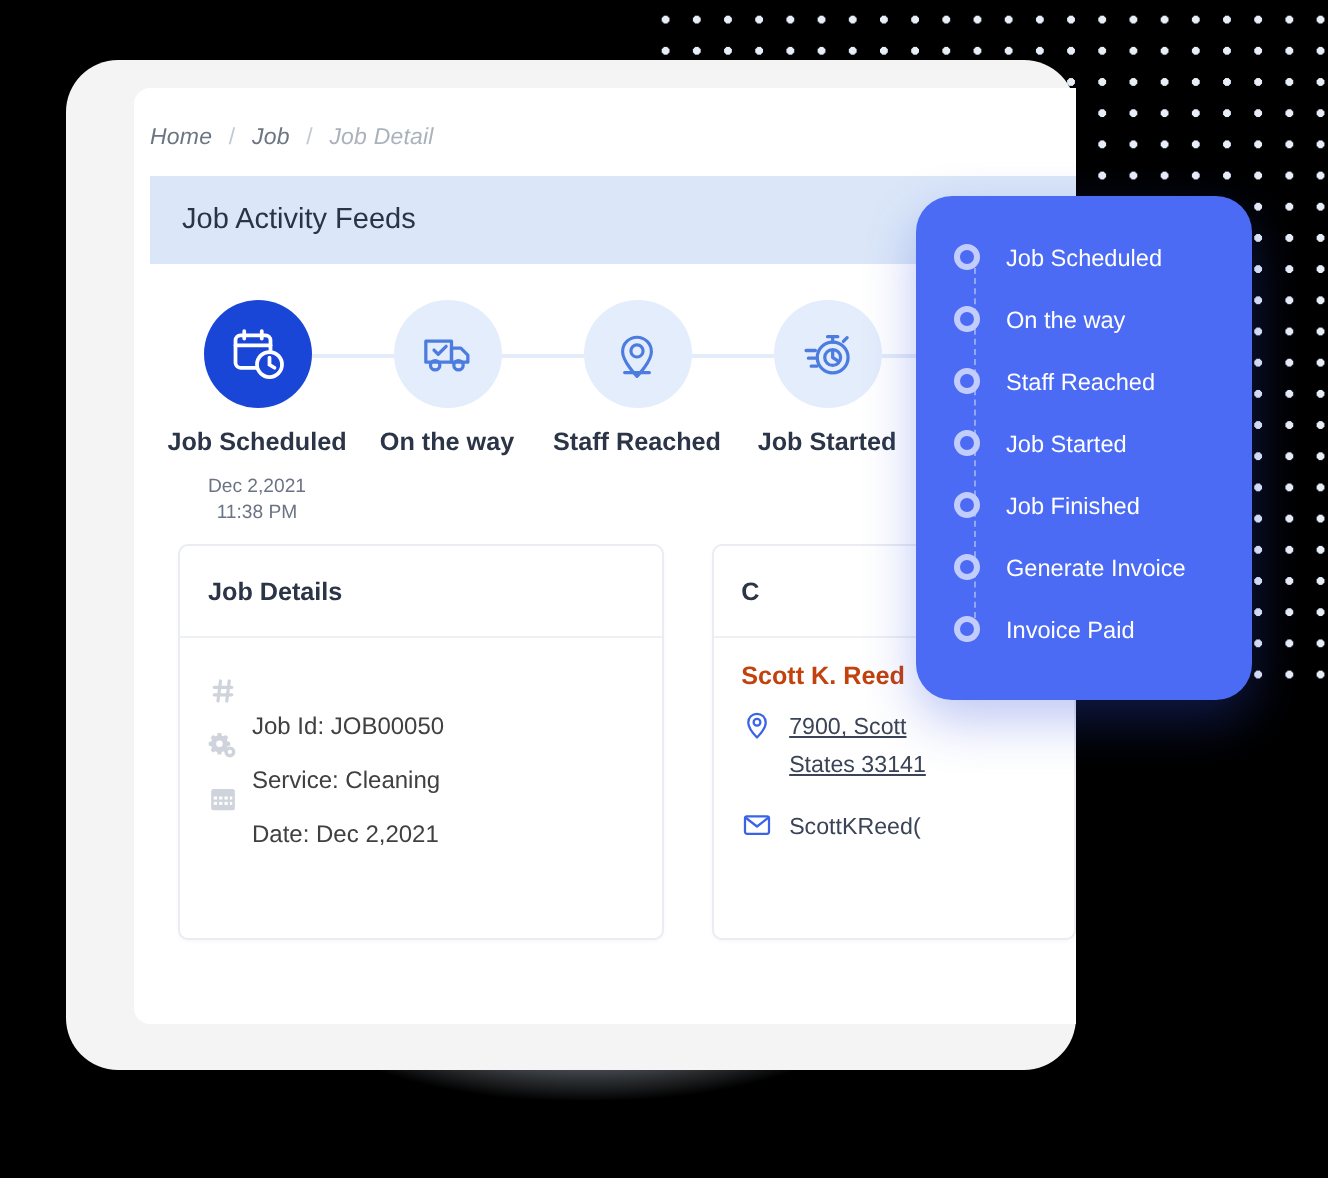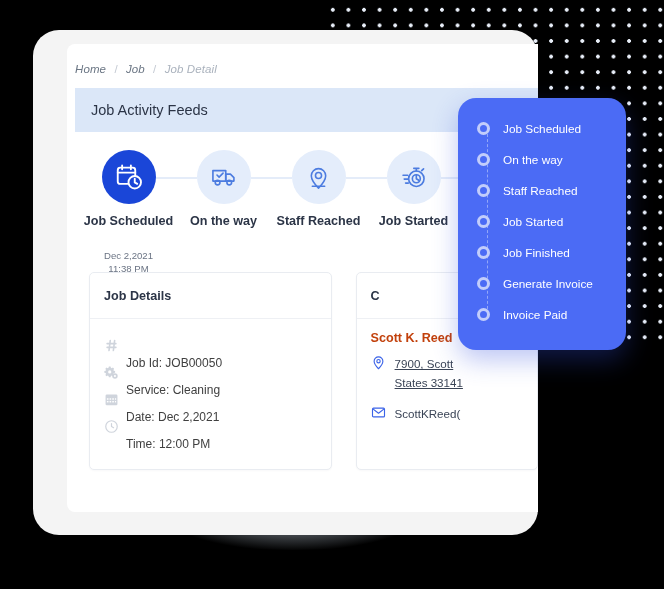--- a/index.html
+++ b/index.html
@@ -60,21 +60,21 @@
     display:flex;align-items:center;justify-content:center;position:relative;z-index:2;
   }
   .step.active .circle{background:#1a46d8;}
   .step .bar{
     position:absolute;top:27px;left:calc(50% + 27px);width:41px;height:1.5px;
     background:#e4ecf9;z-index:1;
   }
   .step .label{
     margin-top:10px;font-size:12.6px;color:#2c3547;font-weight:bold;white-space:nowrap;
   }
-  .step .meta{margin-top:22px;font-size:9.6px;color:#6b7484;line-height:12.5px;text-align:center;}
+  .step .meta{margin-top:10px;font-size:9.6px;color:#6b7484;line-height:12.5px;text-align:center;}
 
   
   .cards{display:flex;padding:12px 0 0 22px;gap:24px;align-items:center;}
   .card{
     background:#fff;border:1px solid #e9ecf1;border-radius:5px;
     box-shadow:0 1px 2px rgba(30,40,60,.03);
   }
   .card.job{width:320px;height:196px;}
   .card.cust{width:240px;height:196px;}
   .card-title{
@@ -236,29 +236,20 @@
                 <rect x="17.5" y="10" width="1.9" height="2.4" fill="#fff"></rect>
                 <rect x="4.6" y="14.3" width="2.6" height="2.4" fill="#fff"></rect>
                 <rect x="8.9" y="14.3" width="2.6" height="2.4" fill="#fff"></rect>
                 <rect x="13.2" y="14.3" width="2.6" height="2.4" fill="#fff"></rect>
                 <rect x="17.5" y="14.3" width="1.9" height="2.4" fill="#fff"></rect>
               </svg>
             </span>
             <span class="txt">Date: Dec 2,2021</span>
           </div>
 
-          <div class="row">
-            <span class="ic">
-              <svg width="15" height="15" viewBox="0 0 24 24" fill="none" stroke="#cfd4dc" stroke-width="1.9" stroke-linecap="round">
-                <circle cx="12" cy="12" r="9.2"></circle>
-                <path d="M12 7.2V12l3.3 2"></path>
-              </svg>
-            </span>
-            <span class="txt">Time: 12:00 PM</span>
-          </div>
 
         </div>
       </div>
 
       <div class="card cust">
         <div class="card-title">C</div>
         <div class="cust-name">Scott K. Reed</div>
 
         <div class="cust-row">
           <span class="ic">

